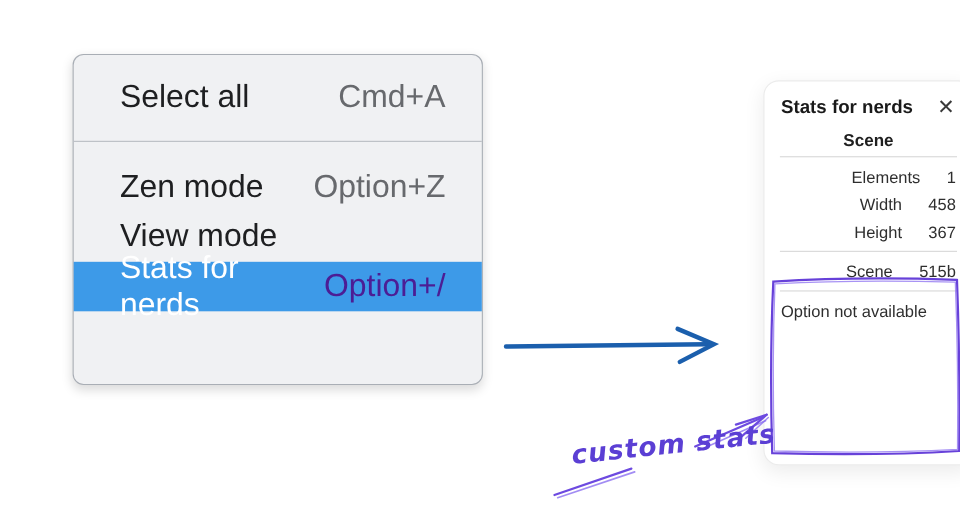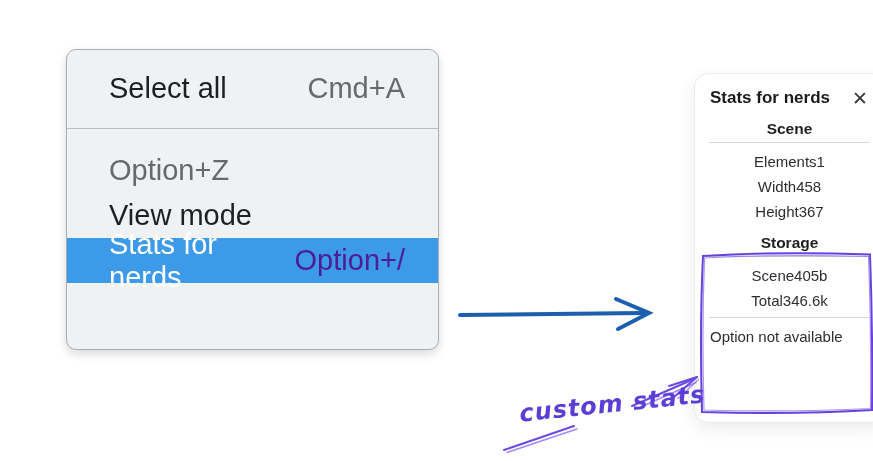--- a/index.html
+++ b/index.html
@@ -43,21 +43,21 @@
     font-size:15px; color:#2e2e2e;
   }
   .panel-header { display:flex; align-items:center; justify-content:space-between; margin:1px 1px 12px 2px; }
   .panel-title { font-weight:700; font-size:17px; color:#1a1a1a; }
   .panel-close { font-size:19px; line-height:19px; color:#3a3a3a; cursor:pointer; font-weight:400; padding:0 2px; }
   .panel-section-heading {
     text-align:center; font-weight:700; font-size:15.5px; color:#1f1f1f;
     margin:10px 0 4px;
   }
   .panel-hr { border:0; border-top:1px solid #d8d8d8; margin:4px 1px 6px; }
-  .panel-row { display:flex; justify-content:center; padding:4px 2px; }
+  .panel-row { display:flex; justify-content:flex-end; padding:4px 2px;gap:24px; }
   .panel-row .val { text-align:right; }
   .panel-note { padding:4px 2px 0; }
 
   
   .overlay-svg { position:absolute; left:0; top:0; z-index:5; pointer-events:none; }
   .annotation-text {
     position:absolute; left:487px; top:390px; z-index:6;
     color:#5b3fd4; font-size:24px; font-style:italic; font-weight:600;
     letter-spacing:1px; transform:rotate(-6deg); white-space:nowrap;
     font-family:"DejaVu Sans", sans-serif;
@@ -71,20 +71,21 @@
   <div class="context-menu">
     <div class="menu-section-top">
       <div class="menu-item">
         <span>Select all</span>
         <span class="shortcut">Cmd+A</span>
       </div>
     </div>
     <hr class="menu-divider">
     <div class="menu-section-bottom">
       <div class="menu-item">
+        <span>Zen mode</span>
         <span class="shortcut">Option+Z</span>
       </div>
       <div class="menu-item">
         <span>View mode</span>
       </div>
       <div class="menu-item selected">
         <span>Stats for nerds</span>
         <span class="shortcut">Option+/</span>
       </div>
     </div>
@@ -107,29 +108,24 @@
         <span>Width</span>
         <span class="val">458</span>
       </div>
       <div class="panel-row">
         <span>Height</span>
         <span class="val">367</span>
       </div>
     </div>
 
     <div>
-      <div class="panel-section-heading">Storage</div>
       <hr class="panel-hr">
       <div class="panel-row">
         <span>Scene</span>
-        <span class="val">405b</span>
-      </div>
-      <div class="panel-row">
-        <span>Total</span>
-        <span class="val">346.6k</span>
+        <span class="val">515b</span>
       </div>
     </div>
 
     <div>
       <hr class="panel-hr">
       <div class="panel-note">Option not available</div>
     </div>
   </div>
 
   <svg class="overlay-svg" width="873" height="461" viewBox="0 0 873 461">

